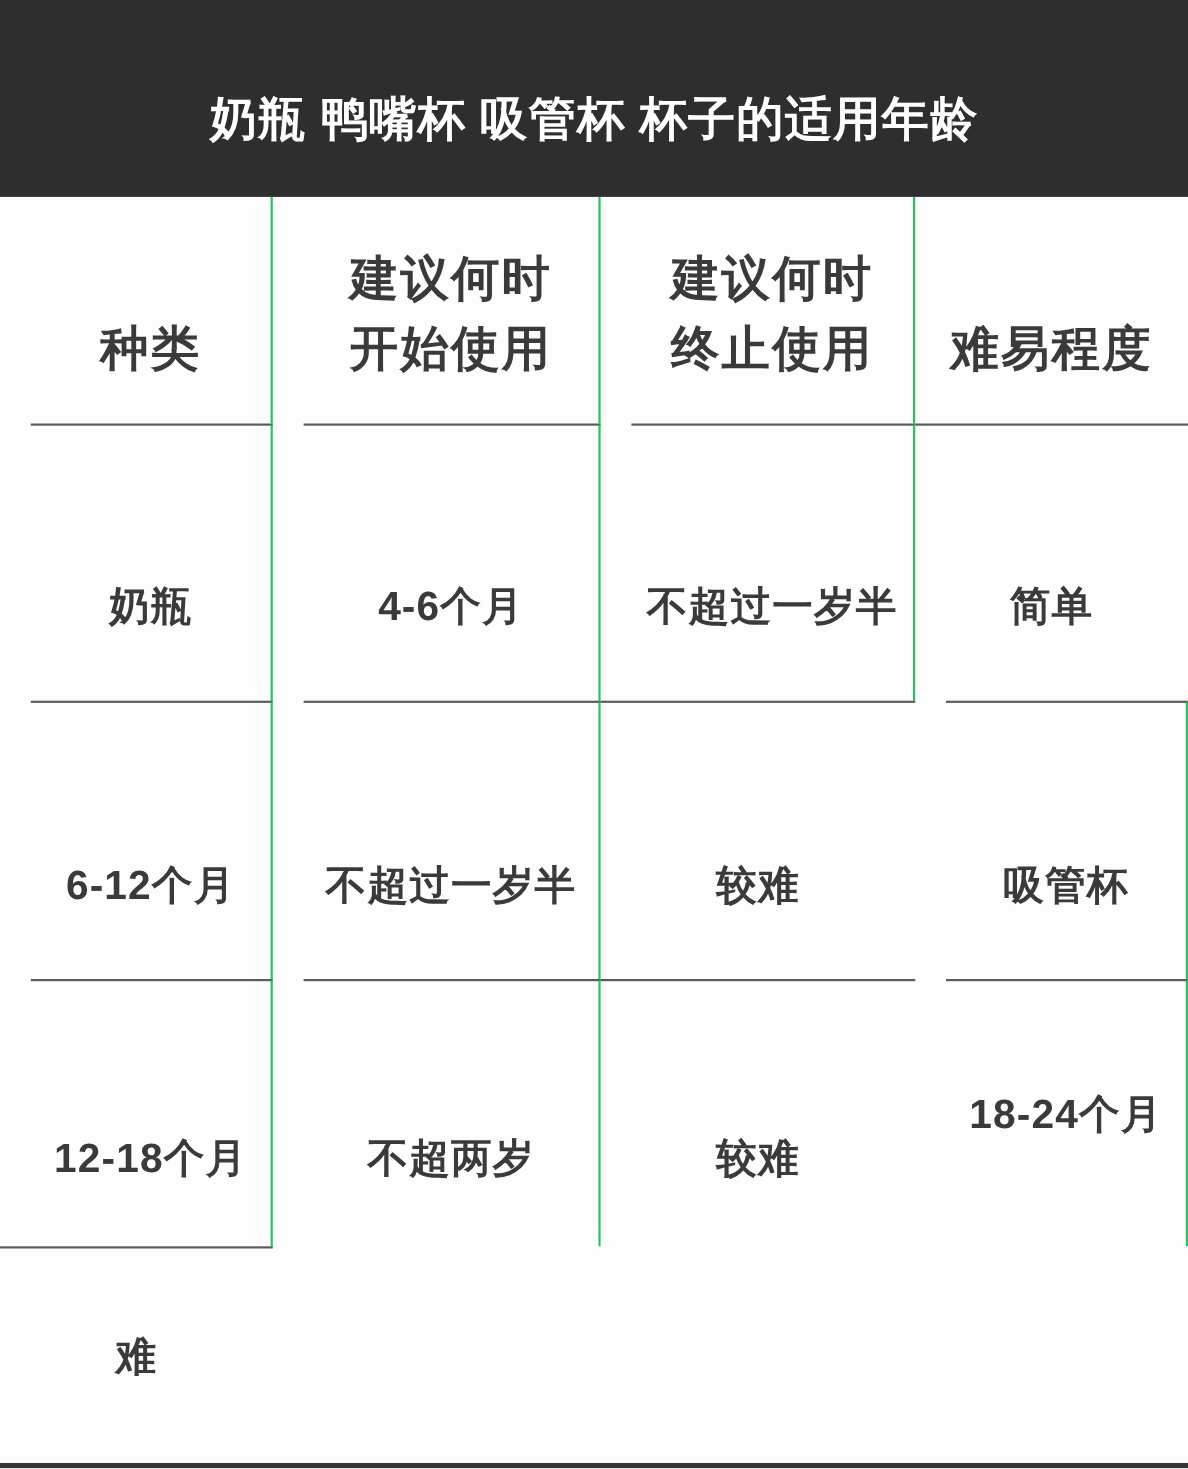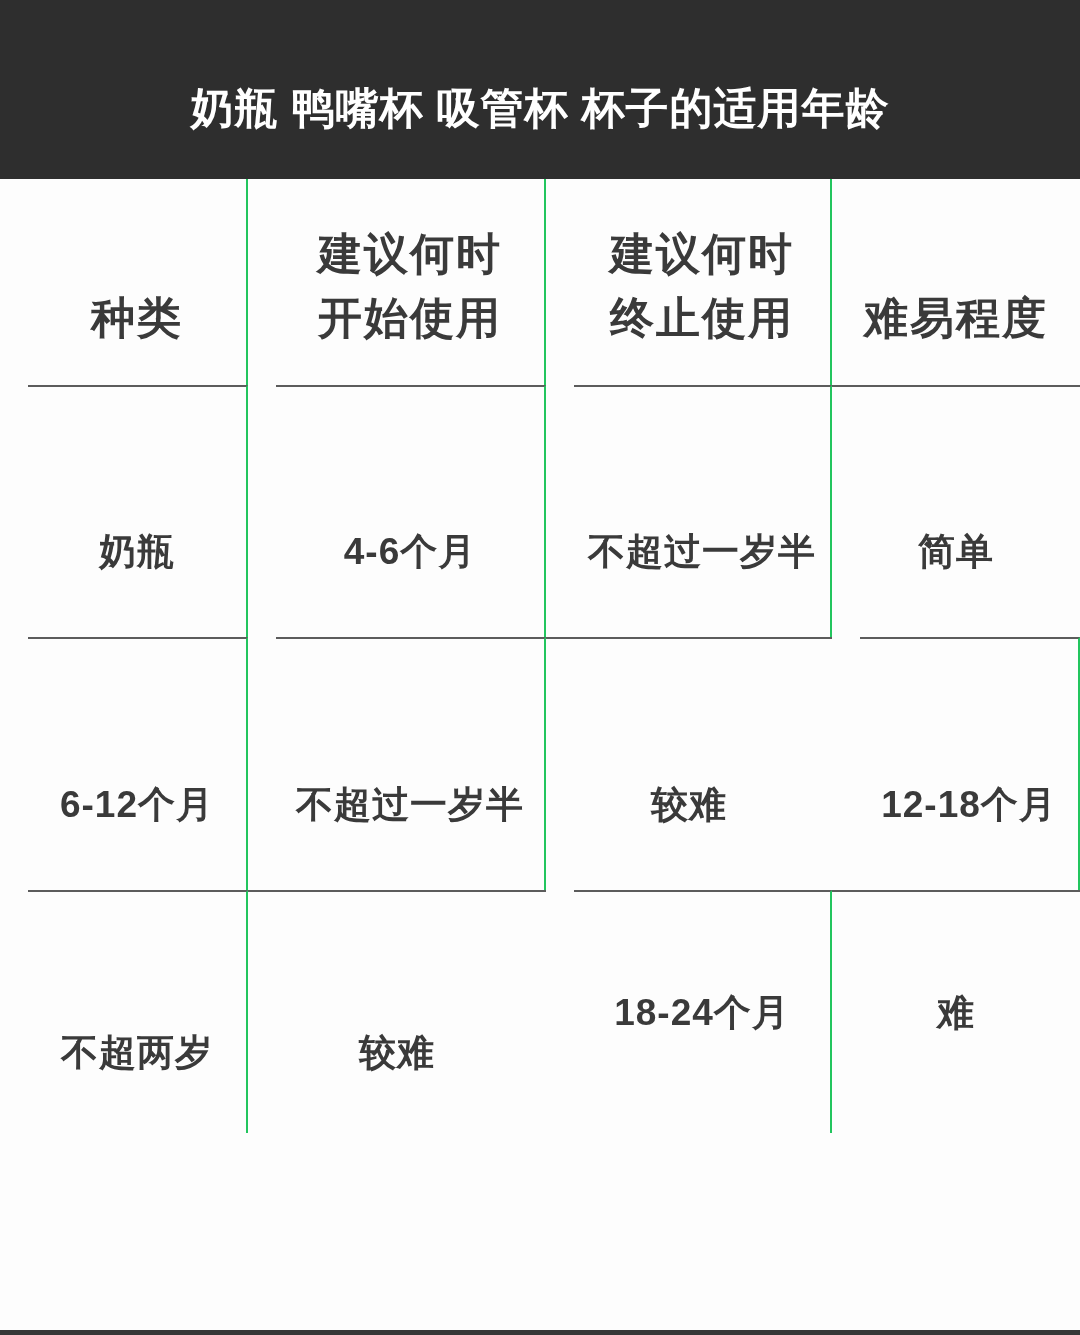--- a/index.html
+++ b/index.html
@@ -86,20 +86,21 @@
 
     <div class="cell vline hline low">奶瓶</div>
     <div class="cell vline hline low">4-6个月</div>
     <div class="cell vline hline low">不超过一岁半</div>
     <div class="cell hline low">简单</div>
 
     <div class="cell vline hline low">6-12个月</div>
     <div class="cell vline hline low">不超过一岁半</div>
     <div class="cell hline low">较难</div>
 
+    <div class="cell vline hline low">吸管杯</div>
     <div class="cell vline hline low">12-18个月</div>
     <div class="cell vline hline low">不超两岁</div>
     <div class="cell hline low">较难</div>
 
     <div class="cell vline hline">18-24个月</div>
     <div class="cell hline">难</div>
 
   </div>
 
   <div class="bottom-bar"></div>

